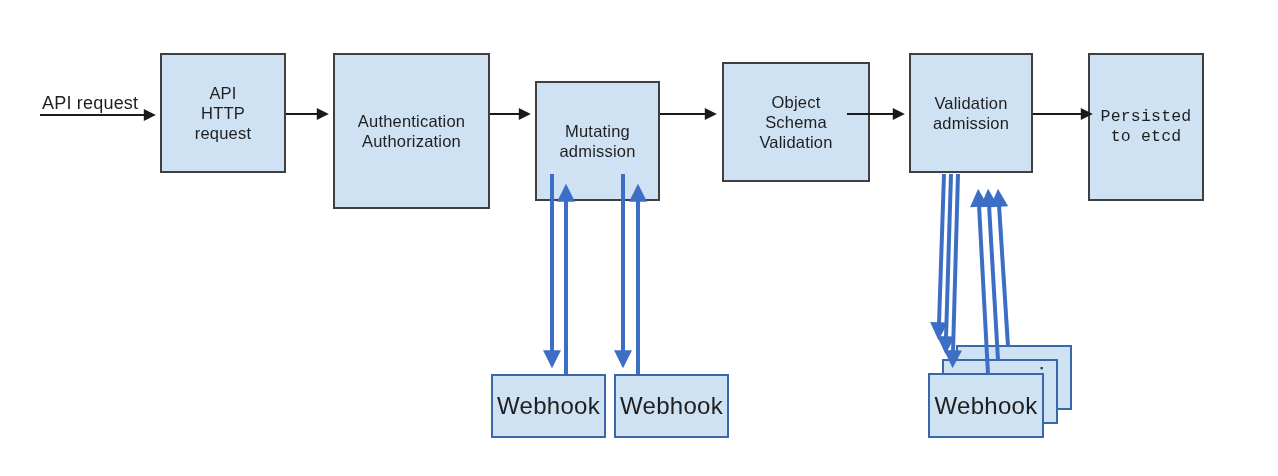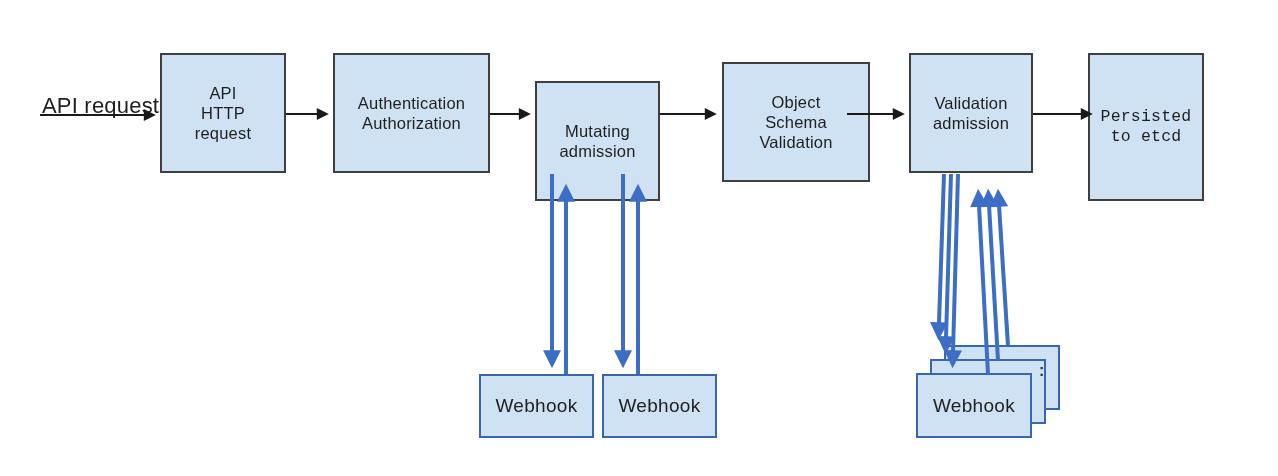--- a/index.html
+++ b/index.html
@@ -13,24 +13,24 @@
     font-family:"Liberation Sans",sans-serif;color:var(--text);overflow:hidden;
   }
   .node{
     position:absolute;background:var(--node-fill);border:2px solid var(--node-border);
     display:flex;align-items:center;justify-content:center;text-align:center;
     font-size:16.5px;line-height:20px;letter-spacing:.2px;white-space:pre-line;
   }
   .webhook{
     position:absolute;background:var(--node-fill);border:2px solid var(--webhook-border);
     display:flex;align-items:center;justify-content:center;text-align:center;
-    font-size:19px;letter-spacing:.3px;white-space:pre-line;
+    font-size:24px;letter-spacing:.3px;white-space:pre-line;margin-left:12px;
   }
   .flow-label{
-    position:absolute;left:42px;top:93px;font-size:22px;letter-spacing:.2px;
+    position:absolute;left:42px;top:93px;font-size:18px;letter-spacing:.2px;
   }
   .stack-more{
     position:absolute;left:1039px;top:362px;font-size:16px;font-weight:bold;color:#25324a;
   }
   svg.arrows{position:absolute;left:0;top:0;pointer-events:none;}
   .blk{stroke:var(--arrow-black);stroke-width:2;fill:none;}
   .blu{stroke:var(--arrow-blue);stroke-width:4;fill:none;}
   .mb{fill:var(--arrow-black);}
   .mu{fill:var(--arrow-blue);}
 </style>
@@ -38,21 +38,21 @@
 <body>
 
 <div class="canvas">
 
   <div class="flow-label">API request</div>
 
   <div class="node" style="left:160px;top:53px;width:126px;height:120px;">API
 HTTP
 request</div>
 
-  <div class="node" style="left:333px;top:53px;width:157px;height:120px;">Authentication
+  <div class="node" style="left:333px;top:53px;width:157px;height:156px;">Authentication
 Authorization</div>
 
   <div class="node" style="left:535px;top:53px;width:125px;height:120px;margin-top:28px;">Mutating
 admission</div>
 
   <div class="node" style="left:722px;top:62px;width:148px;height:120px;">Object
 Schema
 Validation</div>
 
   <div class="node" style="left:909px;top:53px;width:124px;height:120px;">Validation

